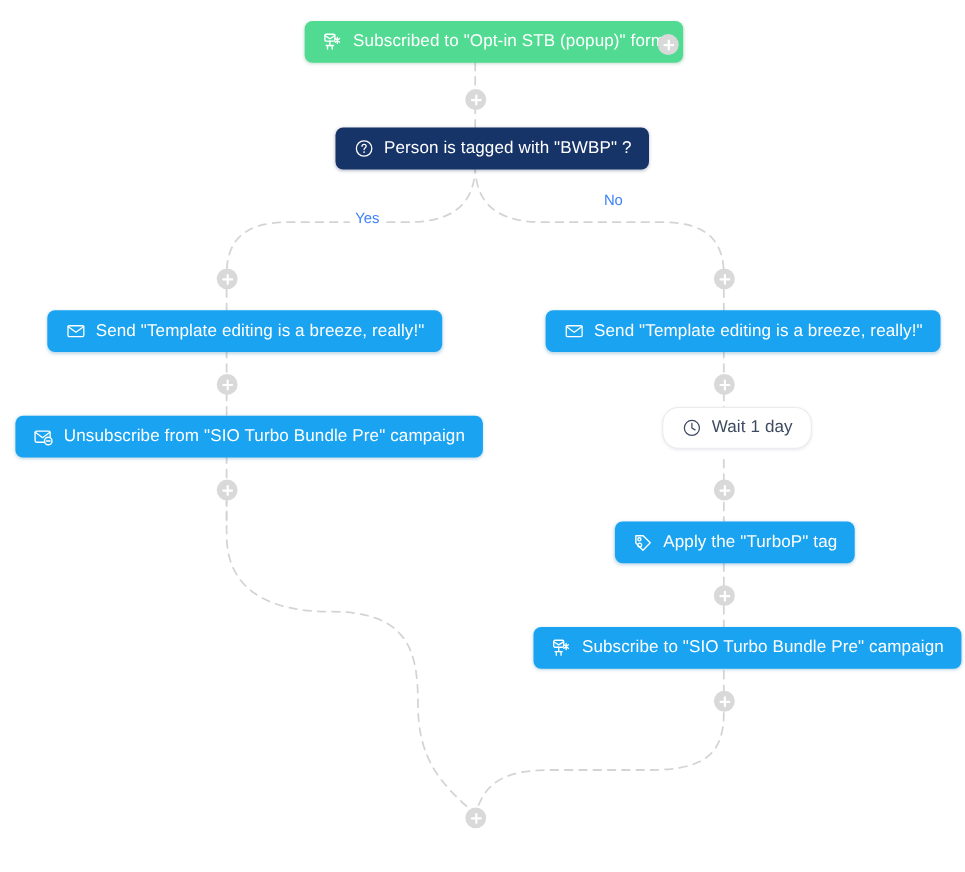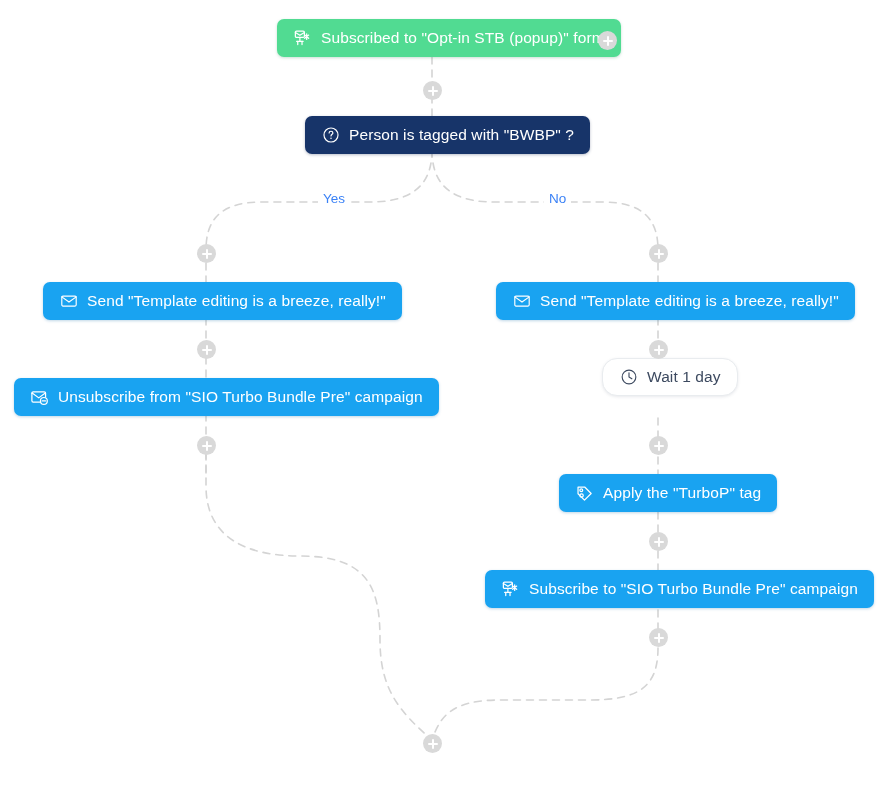--- a/index.html
+++ b/index.html
@@ -189,21 +189,21 @@
   <div class="node action" style="left:496px; top:282px;">
     <span class="ic">
       <svg viewBox="0 0 20 20" width="18" height="18" fill="none" stroke="#ffffff" stroke-width="1.3" stroke-linecap="round" stroke-linejoin="round">
         <rect x="2" y="4.6" width="16" height="11" rx="1.3"></rect>
         <path d="M2 5.4 L10 11.2 L18 5.4"></path>
       </svg>
     </span>
     <span class="lbl">Send "Template editing is a breeze, really!"</span>
   </div>
 
-  <div class="node delay" style="left:602px; top:358px;border-radius:15px;">
+  <div class="node delay" style="left:602px; top:370px;border-radius:15px;">
     <span class="ic">
       <svg viewBox="0 0 20 20" width="18" height="18" fill="none" stroke="#3d4a60" stroke-width="1.25" stroke-linecap="round" stroke-linejoin="round">
         <circle cx="10" cy="10" r="7.6"></circle>
         <path d="M10 5.4 L10 10 L13.2 12"></path>
       </svg>
     </span>
     <span class="lbl">Wait 1 day</span>
   </div>
 
   <div class="node action" style="left:559px; top:474px;">
@@ -225,21 +225,21 @@
         <path d="M7.25 8.8 L7.25 13"></path>
         <path d="M3.8 13 L10.7 13"></path>
         <path d="M5 13 L5 16.4 M9.5 13 L9.5 16.4"></path>
         <path d="M14.4 5.2 L14.4 11 M12.3 6.4 L16.5 9.8 M16.5 6.4 L12.3 9.8"></path>
       </svg>
     </span>
     <span class="lbl">Subscribe to "SIO Turbo Bundle Pre" campaign</span>
   </div>
 
   <div class="branch-label" style="left:318px; top:191px;">Yes</div>
-  <div class="branch-label" style="left:544px; top:191px;">No</div>
+  <div class="branch-label" style="left:544px; top:174px;">No</div>
 
   <div class="plus" style="left:598px; top:31px;" title="Add step"></div>
 
   <div class="plus" style="left:423px; top:81px;" title="Add step"></div>
 
   <div class="plus" style="left:197px; top:244px;" title="Add step"></div>
 
   <div class="plus" style="left:649px; top:244px;" title="Add step"></div>
 
   <div class="plus" style="left:197px; top:340px;" title="Add step"></div>

